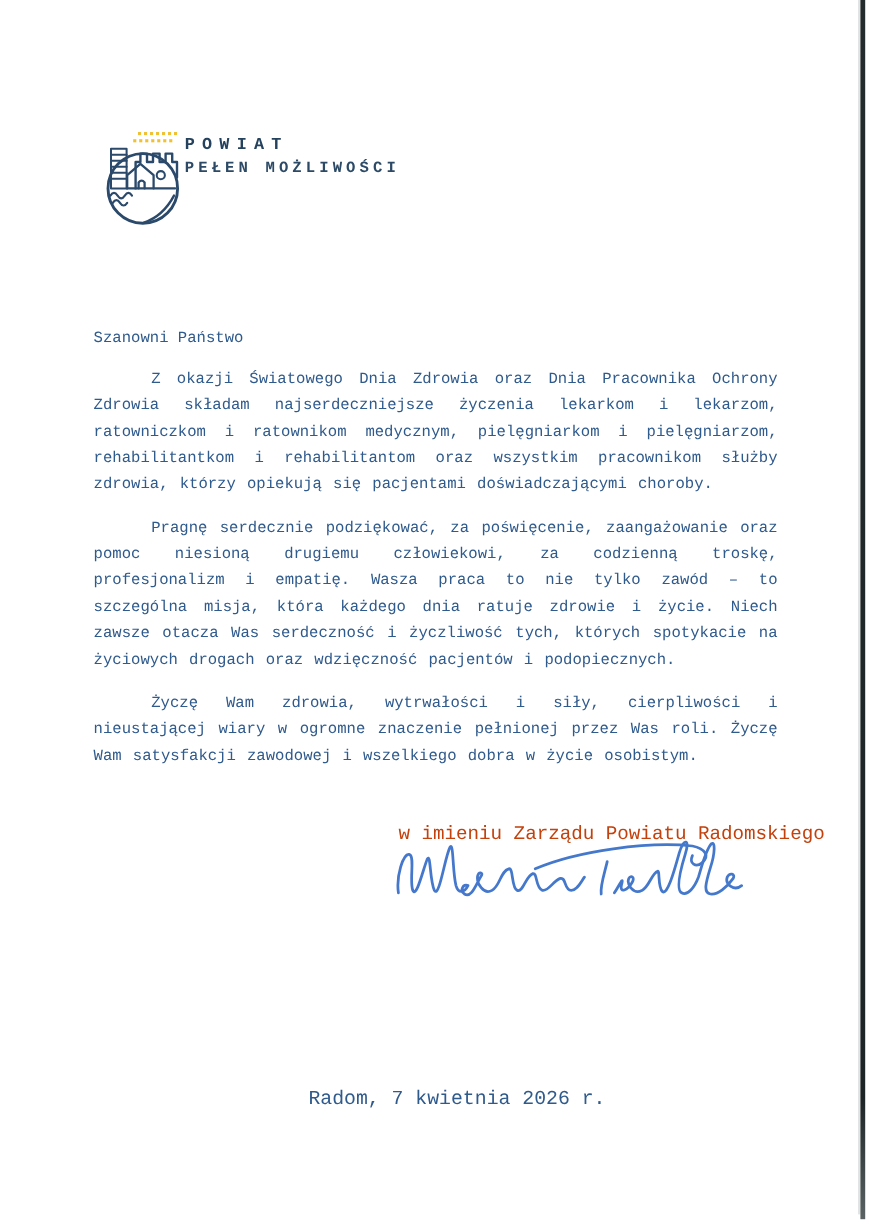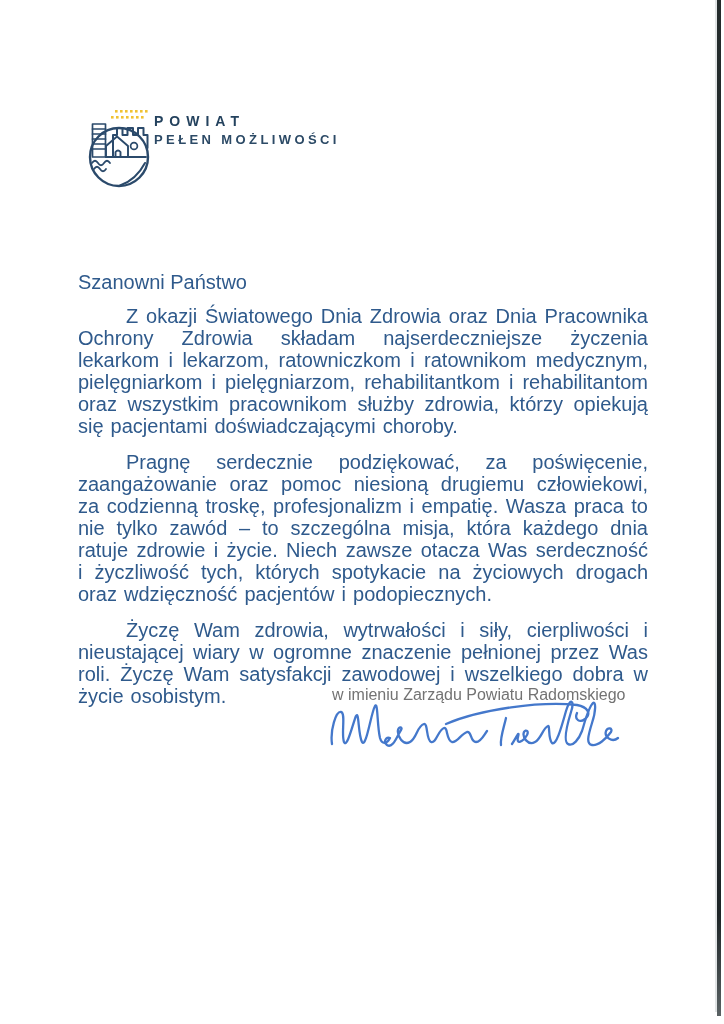--- a/index.html
+++ b/index.html
@@ -2,21 +2,21 @@
 <html lang="pl"><head>
 <meta charset="utf-8">
 <style>
   html, body { margin: 0; padding: 0; background: #ffffff; }
   .page {
     position: relative;
     width: 724px;
     height: 1024px;
     background: #ffffff;
     overflow: hidden;
-    font-family: Liberation Sans, sans-serif;
+    font-family: Liberation Mono, monospace;
   }
 
   
   .logo-block { position: absolute; left: 84px; top: 100px; }
   .emblem { position: absolute; left: 0; top: 2px; }
   .wordmark { position: absolute; left: 70px; top: 14px; white-space: nowrap; }
   .wordmark .l1 {
     font-size: 14px; font-weight: 700; letter-spacing: 6px;
     color: #24425e; line-height: 14px;
   }
@@ -26,33 +26,33 @@
   }
   .wordmark .l3 {
     font-size: 13px; font-weight: 700; letter-spacing: 3.4px;
     color: #2c4a66; line-height: 10px; margin-top: 7px;
   }
 
   
   .letter-body {
     position: absolute; left: 78px; top: 271px; width: 570px;
     color: #2f5a8c;
-    font-size: 20px; line-height: 22px;
+    font-size: 13px; line-height: 22px;
   }
   .salutation { margin: 0 0 12px 0; }
   .letter-body p.para {
     margin: 0 0 14px 0;
     text-align: justify;
     text-indent: 48px;
     word-spacing: 1.5px;
   }
 
   .signoff {
     position: absolute; left: 332px; top: 684px;
-    color: #737373; font-size: 16px; line-height: 22px;
+    color: #c2410c; font-size: 16px; line-height: 22px;
     white-space: nowrap;
   }
   .signature { position: absolute; left: 326px; top: 698px; }
 
   .dateline {
     position: absolute; left: 257px; top: 906px;
     color: #2f5a8c; font-size: 16.5px; white-space: nowrap;
   }
 
   
@@ -161,17 +161,18 @@
                  C215,41 217,30 222,28 C224,27 222,41 226,45
                  C230,48 235,31 240,13 C244,-1 249,2 245,14
                  C241,27 237,43 242,46 C247,49 253,41 256,33
                  C258,27 262,10 267,5 C270,3 270,13 266,25
                  C262,38 260,46 266,47 C272,48 280,41 285,34
                  C287,30 282,29 280,33 C278,39 286,45 292,40"></path>
       </g>
     </svg>
   </div>
 
+  <div class="dateline">Radom, 7 kwietnia 2026 r.</div>
 
   <div class="scan-edge-soft"></div>
   <div class="scan-edge"></div>
 
 </div>
 
 </body></html>

